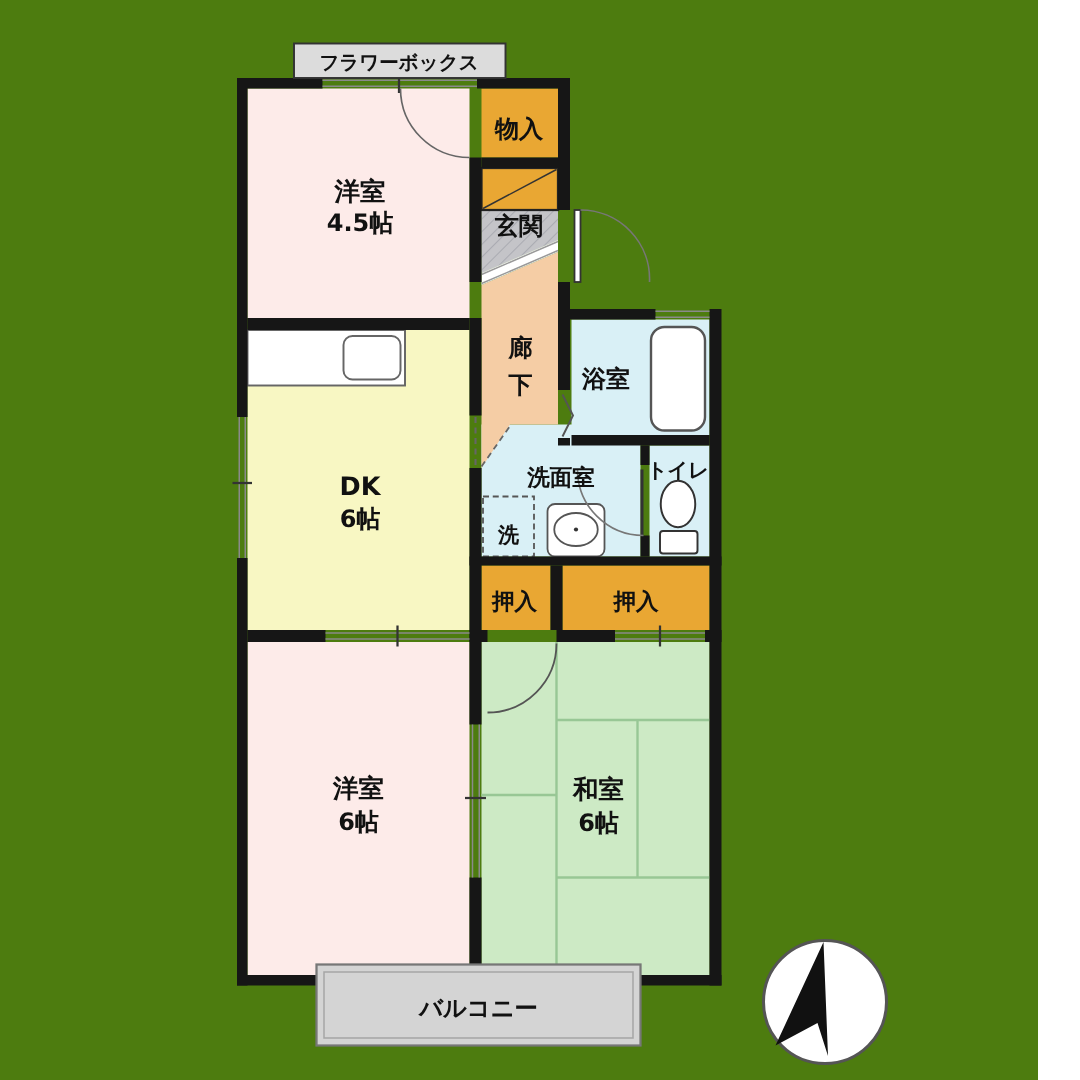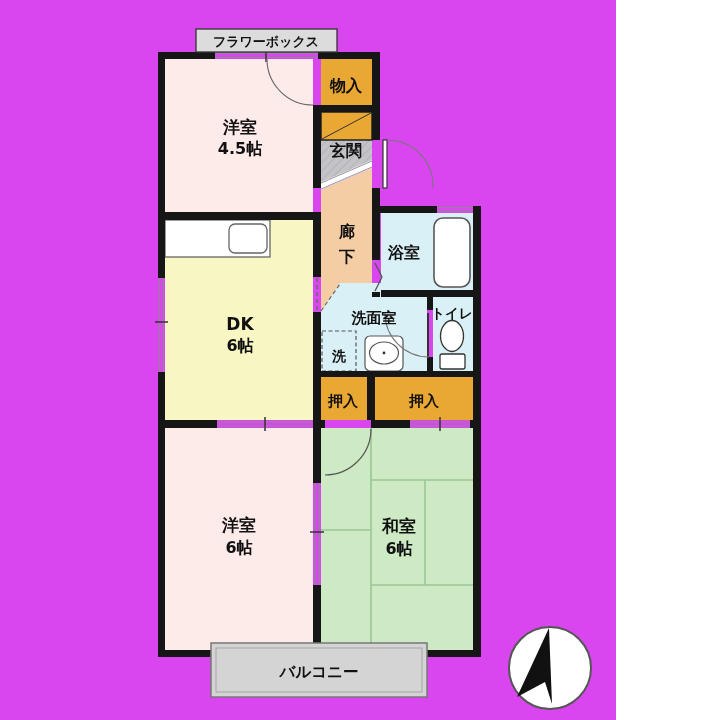--- a/index.html
+++ b/index.html
@@ -1,16 +1,16 @@
 <!DOCTYPE html>
 <html><head>
 <meta charset="utf-8">
 <style>
   html,body{margin:0;padding:0;background:#ffffff;}
-  .stage{position:relative;width:616px;height:720px;background:#d946ef;overflow:hidden;
+  .stage{position:relative;width:692px;height:720px;background:#4d7c0f;overflow:hidden;
          font-family:"DejaVu Sans","Liberation Sans",sans-serif;}
   svg text{font-family:"DejaVu Sans","Liberation Sans",sans-serif;font-weight:600;fill:#111;}
 </style>
 </head>
 <body>
 
 <div class="stage">
 <svg width="720" height="720" viewBox="0 0 720 720">
 
   <defs>

